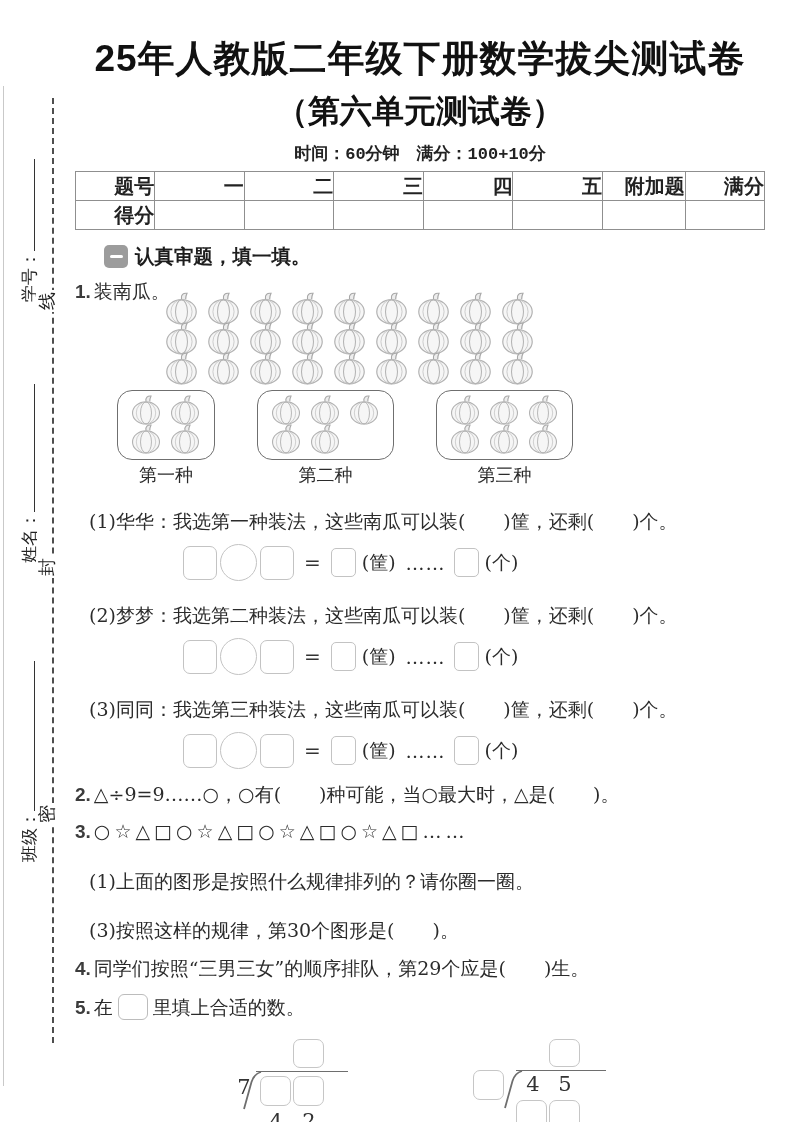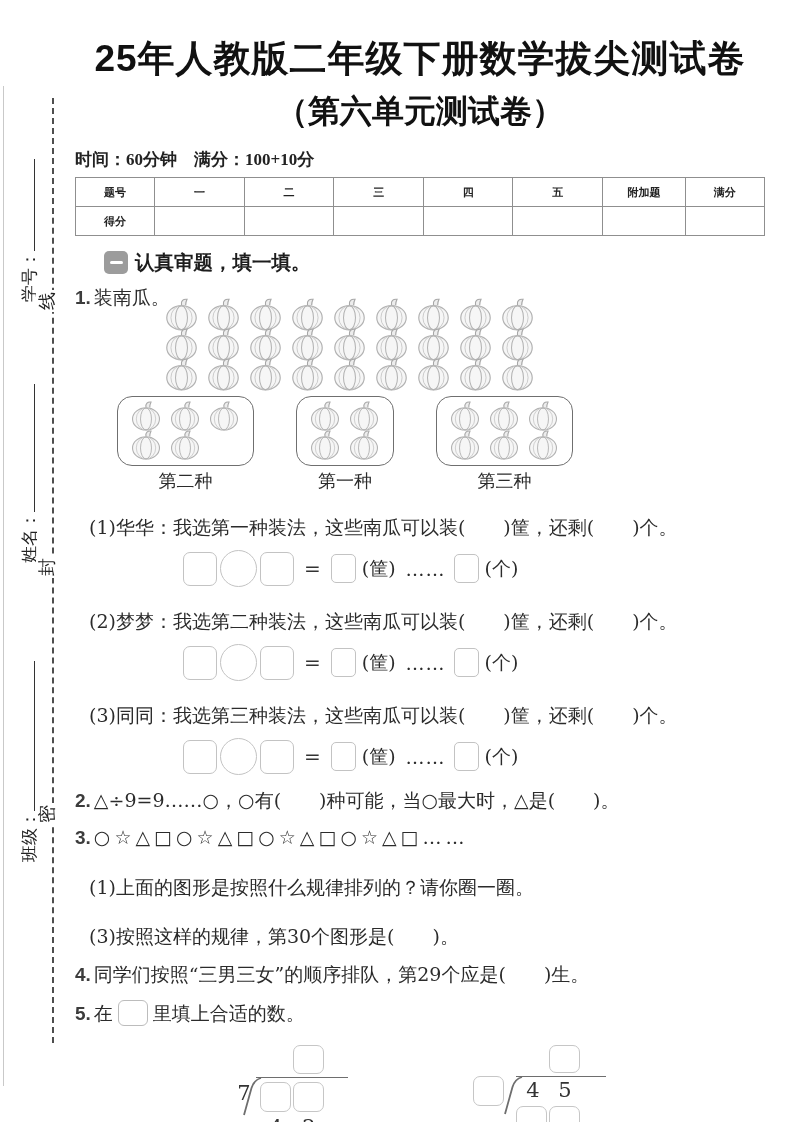--- a/index.html
+++ b/index.html
@@ -31,27 +31,27 @@
   .content { position:absolute; left:75px; top:0; width:690px; }
   .title1 {
     margin-top:34px; text-align:center; font-family:"Liberation Sans",sans-serif;
     font-weight:bold; font-size:37px; color:#111; letter-spacing:1px;
   }
   .title2 {
     margin-top:6px; text-align:center; font-family:"Liberation Sans",sans-serif;
     font-weight:bold; font-size:32px; color:#111;
   }
   .meta {
-    margin-top:14px; text-align:left; font-family:Liberation Serif, serif;
+    margin-top:8px; text-align:center; font-family:Liberation Mono, monospace;
     font-weight:bold; font-size:17px; color:#222;
   }
   table.score { width:100%; border-collapse:collapse; margin-top:6px; }
   table.score td {
-    border:1.5px solid #8f8f8f; height:29px; text-align:center; vertical-align:middle;
-    font-family:"Liberation Sans",sans-serif; font-weight:bold; font-size:11px; color:#222;
+    border:1.5px solid #8f8f8f; height:29px; text-align:right; vertical-align:middle;
+    font-family:"Liberation Sans",sans-serif; font-weight:bold; font-size:20px; color:#222;
   }
   td.c-num{ width:11.5%; } td.c-mid{ width:13%; } td.c-extra{ width:12%; } td.c-full{ width:11.5%; }
 
   .section-head { display:flex; align-items:center; margin-top:13px;padding-left:29px; }
   .badge {
     width:24px; height:23px; background:#9c9c9c; border-radius:5px;
     display:inline-flex; align-items:center; justify-content:center; margin-right:7px; flex:0 0 auto;
   }
   .badge .bar { width:13px; height:3.5px; background:#fff; border-radius:2px; }
   .section-title { font-family:"Liberation Sans",sans-serif; font-weight:bold; font-size:19.5px; color:#1d1d1d; }
@@ -354,20 +354,53 @@
             <path d="M22 9 C21 4 24 2 28 2.5 C27 4.5 26.5 6.5 26.5 9" fill="#ededed" stroke="#a8a8a8" stroke-width="1.3"></path>
             <ellipse cx="22" cy="22.5" rx="16" ry="13.2" fill="#f6f6f6" stroke="#b2b2b2" stroke-width="1.3"></ellipse>
             <ellipse cx="22" cy="22.5" rx="11.5" ry="13" fill="none" stroke="#c7c7c7" stroke-width="1"></ellipse>
             <ellipse cx="22" cy="22.5" rx="6.5" ry="13.1" fill="none" stroke="#b2b2b2" stroke-width="1.1"></ellipse>
           </svg>
         </div>
     </div>
 
     <div class="baskets">
       <div class="basket-wrap">
+        <div class="basket">
+          <div class="prow">
+              <svg class="pumpkin" viewBox="0 0 44 38">
+                <path d="M22 9 C21 4 24 2 28 2.5 C27 4.5 26.5 6.5 26.5 9" fill="#ededed" stroke="#a8a8a8" stroke-width="1.3"></path>
+                <ellipse cx="22" cy="22.5" rx="16" ry="13.2" fill="#f6f6f6" stroke="#b2b2b2" stroke-width="1.3"></ellipse>
+                <ellipse cx="22" cy="22.5" rx="11.5" ry="13" fill="none" stroke="#c7c7c7" stroke-width="1"></ellipse>
+                <ellipse cx="22" cy="22.5" rx="6.5" ry="13.1" fill="none" stroke="#b2b2b2" stroke-width="1.1"></ellipse>
+              </svg>
+              <svg class="pumpkin" viewBox="0 0 44 38">
+                <path d="M22 9 C21 4 24 2 28 2.5 C27 4.5 26.5 6.5 26.5 9" fill="#ededed" stroke="#a8a8a8" stroke-width="1.3"></path>
+                <ellipse cx="22" cy="22.5" rx="16" ry="13.2" fill="#f6f6f6" stroke="#b2b2b2" stroke-width="1.3"></ellipse>
+                <ellipse cx="22" cy="22.5" rx="11.5" ry="13" fill="none" stroke="#c7c7c7" stroke-width="1"></ellipse>
+                <ellipse cx="22" cy="22.5" rx="6.5" ry="13.1" fill="none" stroke="#b2b2b2" stroke-width="1.1"></ellipse>
+              </svg>
+            </div>
+          <div class="prow">
+              <svg class="pumpkin" viewBox="0 0 44 38">
+                <path d="M22 9 C21 4 24 2 28 2.5 C27 4.5 26.5 6.5 26.5 9" fill="#ededed" stroke="#a8a8a8" stroke-width="1.3"></path>
+                <ellipse cx="22" cy="22.5" rx="16" ry="13.2" fill="#f6f6f6" stroke="#b2b2b2" stroke-width="1.3"></ellipse>
+                <ellipse cx="22" cy="22.5" rx="11.5" ry="13" fill="none" stroke="#c7c7c7" stroke-width="1"></ellipse>
+                <ellipse cx="22" cy="22.5" rx="6.5" ry="13.1" fill="none" stroke="#b2b2b2" stroke-width="1.1"></ellipse>
+              </svg>
+              <svg class="pumpkin" viewBox="0 0 44 38">
+                <path d="M22 9 C21 4 24 2 28 2.5 C27 4.5 26.5 6.5 26.5 9" fill="#ededed" stroke="#a8a8a8" stroke-width="1.3"></path>
+                <ellipse cx="22" cy="22.5" rx="16" ry="13.2" fill="#f6f6f6" stroke="#b2b2b2" stroke-width="1.3"></ellipse>
+                <ellipse cx="22" cy="22.5" rx="11.5" ry="13" fill="none" stroke="#c7c7c7" stroke-width="1"></ellipse>
+                <ellipse cx="22" cy="22.5" rx="6.5" ry="13.1" fill="none" stroke="#b2b2b2" stroke-width="1.1"></ellipse>
+              </svg>
+            </div>
+        </div>
+        <div class="basket-label">第一种</div>
+      </div>
+      <div class="basket-wrap">
         <div class="basket b2">
           <div class="prow">
               <svg class="pumpkin" viewBox="0 0 44 38">
                 <path d="M22 9 C21 4 24 2 28 2.5 C27 4.5 26.5 6.5 26.5 9" fill="#ededed" stroke="#a8a8a8" stroke-width="1.3"></path>
                 <ellipse cx="22" cy="22.5" rx="16" ry="13.2" fill="#f6f6f6" stroke="#b2b2b2" stroke-width="1.3"></ellipse>
                 <ellipse cx="22" cy="22.5" rx="11.5" ry="13" fill="none" stroke="#c7c7c7" stroke-width="1"></ellipse>
                 <ellipse cx="22" cy="22.5" rx="6.5" ry="13.1" fill="none" stroke="#b2b2b2" stroke-width="1.1"></ellipse>
               </svg>
               <svg class="pumpkin" viewBox="0 0 44 38">
                 <path d="M22 9 C21 4 24 2 28 2.5 C27 4.5 26.5 6.5 26.5 9" fill="#ededed" stroke="#a8a8a8" stroke-width="1.3"></path>
@@ -391,53 +424,20 @@
               </svg>
               <svg class="pumpkin" viewBox="0 0 44 38">
                 <path d="M22 9 C21 4 24 2 28 2.5 C27 4.5 26.5 6.5 26.5 9" fill="#ededed" stroke="#a8a8a8" stroke-width="1.3"></path>
                 <ellipse cx="22" cy="22.5" rx="16" ry="13.2" fill="#f6f6f6" stroke="#b2b2b2" stroke-width="1.3"></ellipse>
                 <ellipse cx="22" cy="22.5" rx="11.5" ry="13" fill="none" stroke="#c7c7c7" stroke-width="1"></ellipse>
                 <ellipse cx="22" cy="22.5" rx="6.5" ry="13.1" fill="none" stroke="#b2b2b2" stroke-width="1.1"></ellipse>
               </svg>
             </div>
         </div>
         <div class="basket-label">第二种</div>
-      </div>
-      <div class="basket-wrap">
-        <div class="basket">
-          <div class="prow">
-              <svg class="pumpkin" viewBox="0 0 44 38">
-                <path d="M22 9 C21 4 24 2 28 2.5 C27 4.5 26.5 6.5 26.5 9" fill="#ededed" stroke="#a8a8a8" stroke-width="1.3"></path>
-                <ellipse cx="22" cy="22.5" rx="16" ry="13.2" fill="#f6f6f6" stroke="#b2b2b2" stroke-width="1.3"></ellipse>
-                <ellipse cx="22" cy="22.5" rx="11.5" ry="13" fill="none" stroke="#c7c7c7" stroke-width="1"></ellipse>
-                <ellipse cx="22" cy="22.5" rx="6.5" ry="13.1" fill="none" stroke="#b2b2b2" stroke-width="1.1"></ellipse>
-              </svg>
-              <svg class="pumpkin" viewBox="0 0 44 38">
-                <path d="M22 9 C21 4 24 2 28 2.5 C27 4.5 26.5 6.5 26.5 9" fill="#ededed" stroke="#a8a8a8" stroke-width="1.3"></path>
-                <ellipse cx="22" cy="22.5" rx="16" ry="13.2" fill="#f6f6f6" stroke="#b2b2b2" stroke-width="1.3"></ellipse>
-                <ellipse cx="22" cy="22.5" rx="11.5" ry="13" fill="none" stroke="#c7c7c7" stroke-width="1"></ellipse>
-                <ellipse cx="22" cy="22.5" rx="6.5" ry="13.1" fill="none" stroke="#b2b2b2" stroke-width="1.1"></ellipse>
-              </svg>
-            </div>
-          <div class="prow">
-              <svg class="pumpkin" viewBox="0 0 44 38">
-                <path d="M22 9 C21 4 24 2 28 2.5 C27 4.5 26.5 6.5 26.5 9" fill="#ededed" stroke="#a8a8a8" stroke-width="1.3"></path>
-                <ellipse cx="22" cy="22.5" rx="16" ry="13.2" fill="#f6f6f6" stroke="#b2b2b2" stroke-width="1.3"></ellipse>
-                <ellipse cx="22" cy="22.5" rx="11.5" ry="13" fill="none" stroke="#c7c7c7" stroke-width="1"></ellipse>
-                <ellipse cx="22" cy="22.5" rx="6.5" ry="13.1" fill="none" stroke="#b2b2b2" stroke-width="1.1"></ellipse>
-              </svg>
-              <svg class="pumpkin" viewBox="0 0 44 38">
-                <path d="M22 9 C21 4 24 2 28 2.5 C27 4.5 26.5 6.5 26.5 9" fill="#ededed" stroke="#a8a8a8" stroke-width="1.3"></path>
-                <ellipse cx="22" cy="22.5" rx="16" ry="13.2" fill="#f6f6f6" stroke="#b2b2b2" stroke-width="1.3"></ellipse>
-                <ellipse cx="22" cy="22.5" rx="11.5" ry="13" fill="none" stroke="#c7c7c7" stroke-width="1"></ellipse>
-                <ellipse cx="22" cy="22.5" rx="6.5" ry="13.1" fill="none" stroke="#b2b2b2" stroke-width="1.1"></ellipse>
-              </svg>
-            </div>
-        </div>
-        <div class="basket-label">第一种</div>
       </div>
       <div class="basket-wrap">
         <div class="basket">
           <div class="prow">
               <svg class="pumpkin" viewBox="0 0 44 38">
                 <path d="M22 9 C21 4 24 2 28 2.5 C27 4.5 26.5 6.5 26.5 9" fill="#ededed" stroke="#a8a8a8" stroke-width="1.3"></path>
                 <ellipse cx="22" cy="22.5" rx="16" ry="13.2" fill="#f6f6f6" stroke="#b2b2b2" stroke-width="1.3"></ellipse>
                 <ellipse cx="22" cy="22.5" rx="11.5" ry="13" fill="none" stroke="#c7c7c7" stroke-width="1"></ellipse>
                 <ellipse cx="22" cy="22.5" rx="6.5" ry="13.1" fill="none" stroke="#b2b2b2" stroke-width="1.1"></ellipse>
               </svg>

